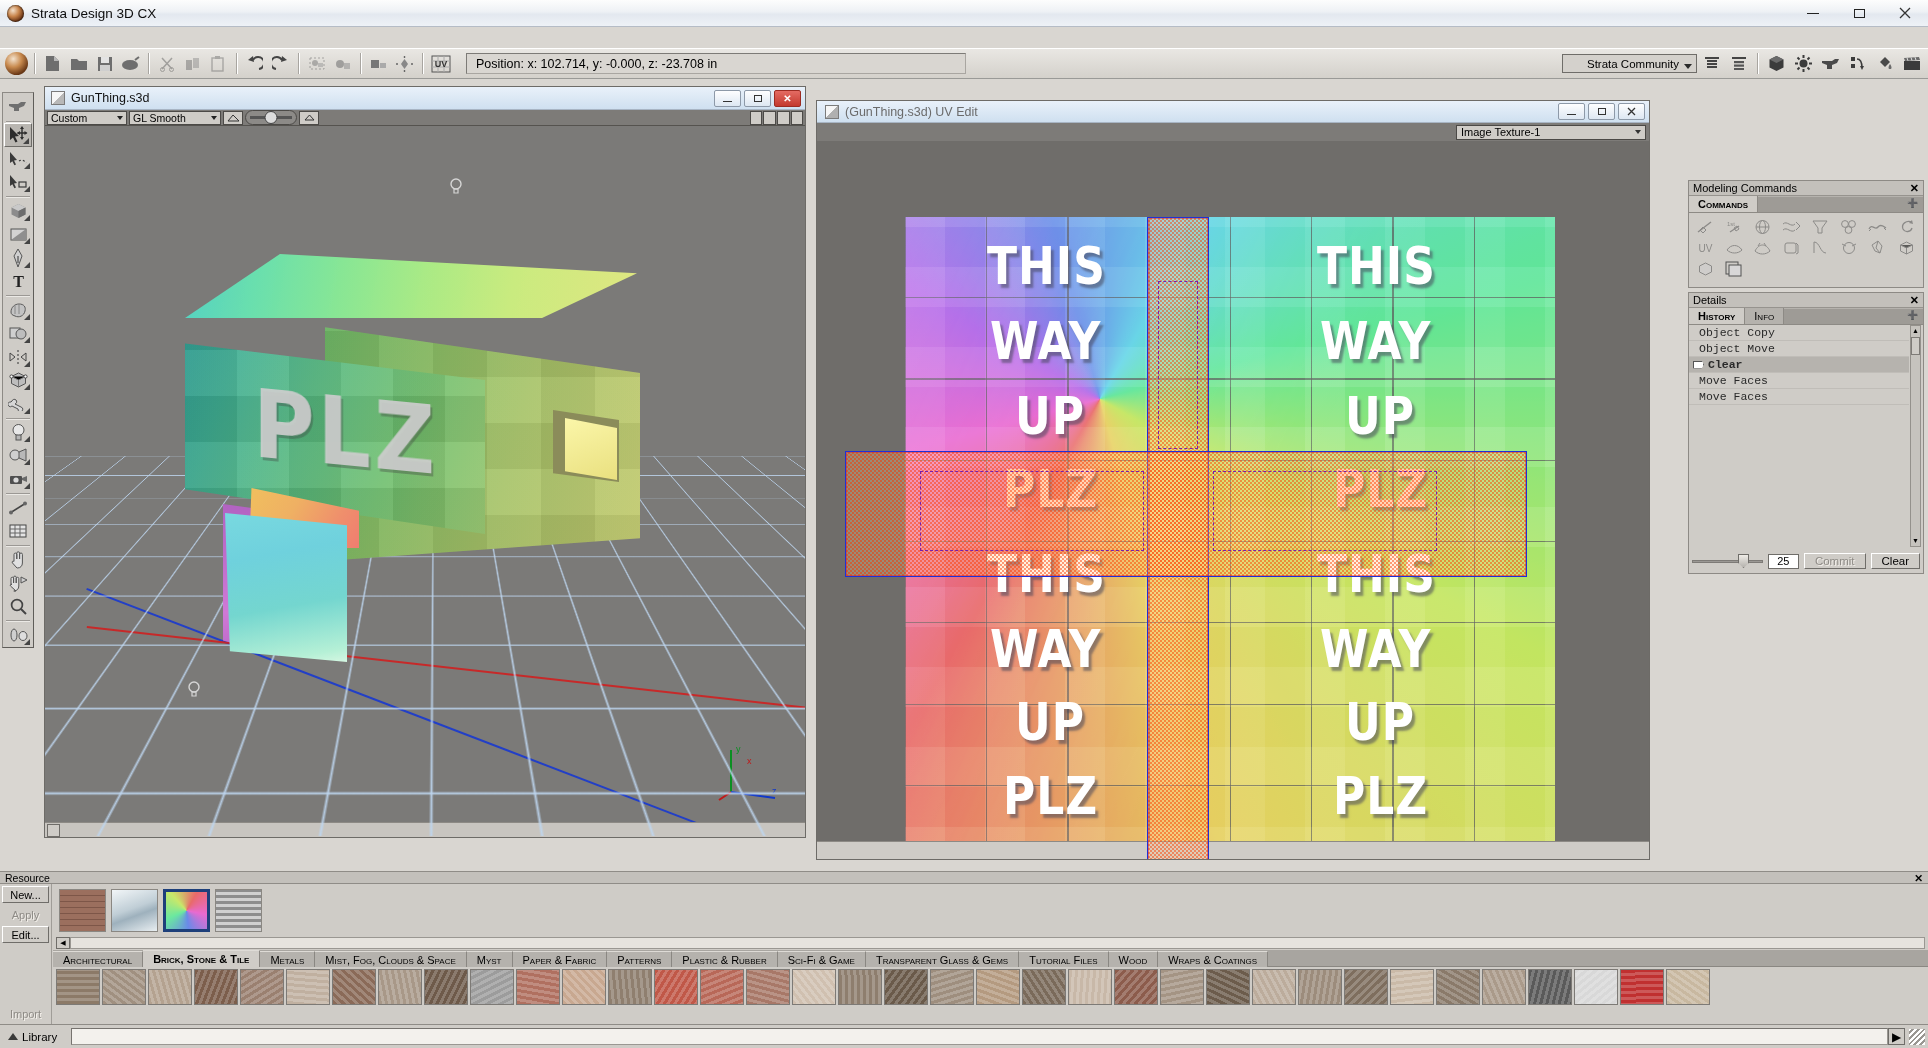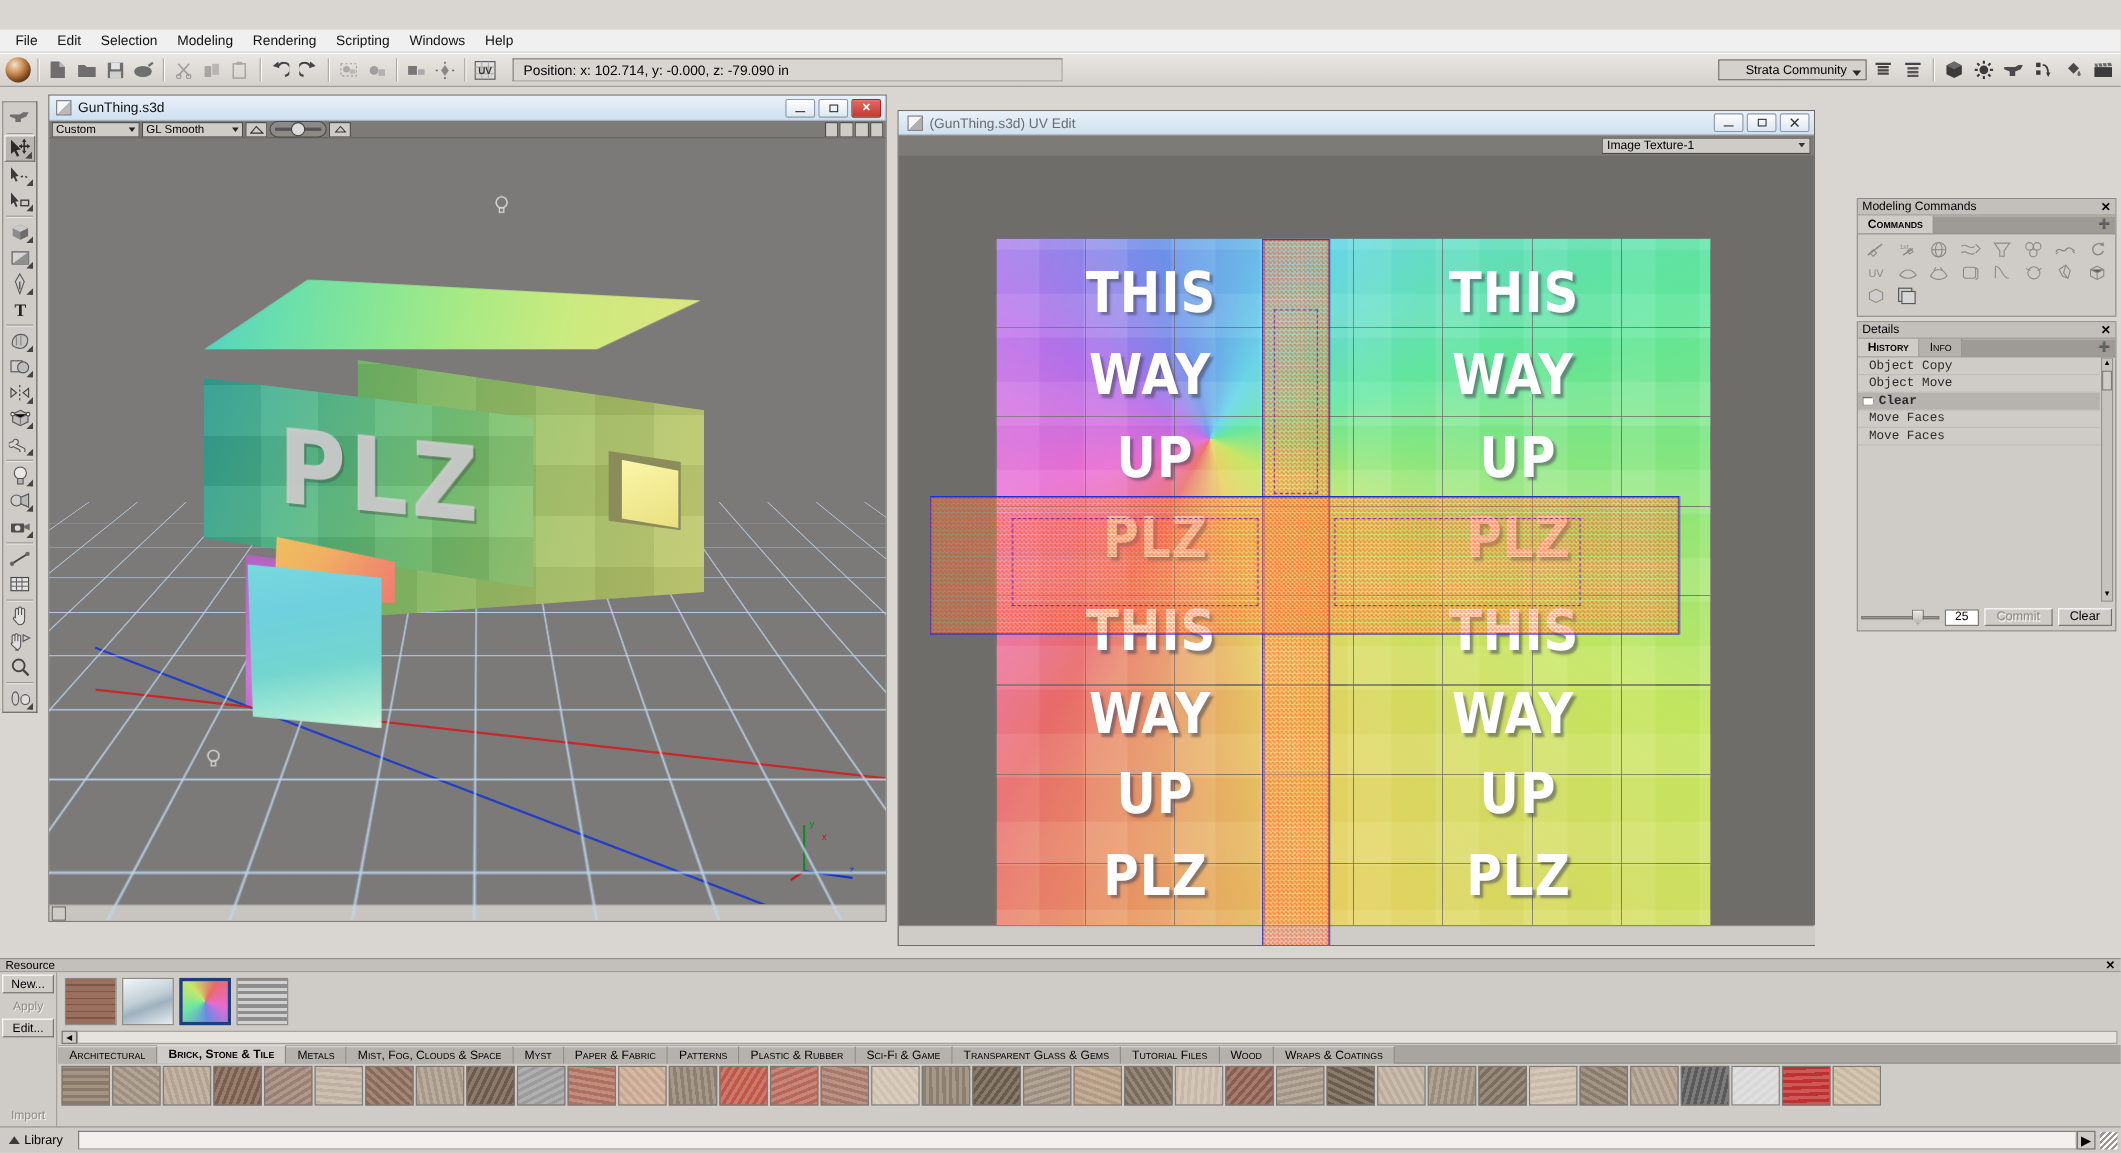--- a/index.html
+++ b/index.html
@@ -311,31 +311,38 @@
   .status-arrow{ width:17px;height:17px; background:#cfccc7; border:1px solid #6f6d69;
                  display:flex;align-items:center;justify-content:center; margin-right:4px; }
   .grip{ width:16px;height:16px;margin-right:3px;
          background:repeating-linear-gradient(135deg,#fff 0 2px,#9a9792 2px 4px); }
 </style>
 </head>
 <body>
 
 <div class="app">
 
-
-  <div class="menubar">
-    <div class="menu-item">File</div>
-    <div class="menu-item">Edit</div>
-    <div class="menu-item">Selection</div>
-    <div class="menu-item">Modeling</div>
-    <div class="menu-item">Rendering</div>
-    <div class="menu-item">Scripting</div>
-    <div class="menu-item">Windows</div>
-    <div class="menu-item">Help</div>
+  <div class="titlebar">
+    <div class="title-icon"></div>
+    <div class="title-text">Strata Design 3D CX</div>
+    <div class="win-btns">
+      <div class="win-btn">
+          <span class="glyph-min"></span>
+        </div>
+      <div class="win-btn">
+          <span class="glyph-max"></span>
+        </div>
+      <div class="win-btn close">
+        <svg width="12" height="12" viewBox="0 0 12 12">
+            <path d="M1 1 L11 11 M11 1 L1 11" stroke="#333" stroke-width="1.3" fill="none"></path>
+          </svg>
+      </div>
+    </div>
   </div>
+
 
   <div class="toolbar">
     <div class="tbtn">
         <div class="tb-app-icon"></div>
       </div>
     <div class="tsep"></div>
 
     <div class="tbtn">
       <svg width="15" height="17" viewBox="0 0 15 17">
           <path d="M1 1h8l5 5v10H1z" fill="#6e6e6e"></path>
@@ -427,21 +434,21 @@
     <div class="tsep"></div>
 
     <div class="tbtn">
       <svg width="20" height="18" viewBox="0 0 20 18">
           <rect x="1" y="1" width="18" height="16" fill="none" stroke="#555"></rect>
           <path d="M7 1v16M13 1v16M1 6h18M1 12h18" stroke="#aaa"></path>
           <text x="10" y="12" font-size="9" text-anchor="middle" fill="#333" font-family="sans-serif" font-weight="bold">UV</text>
         </svg>
     </div>
 
-    <div class="pos-field">Position:  x: 102.714,  y: -0.000,  z: -79.090 in</div>
+    <div class="pos-field">Position:  x: 102.714,  y: -0.000,  z: -23.708 in</div>
 
     <div class="tb-right">
       <div class="combo">
         <span class="cap">Strata Community</span>
         <span class="arrow"></span>
       </div>
       <div class="tbtn">
         <svg width="16" height="15" viewBox="0 0 16 15">
             <path d="M1 2h14M3 5h10M3 8h10M3 11h10" stroke="#444" stroke-width="2"></path>
           </svg>

